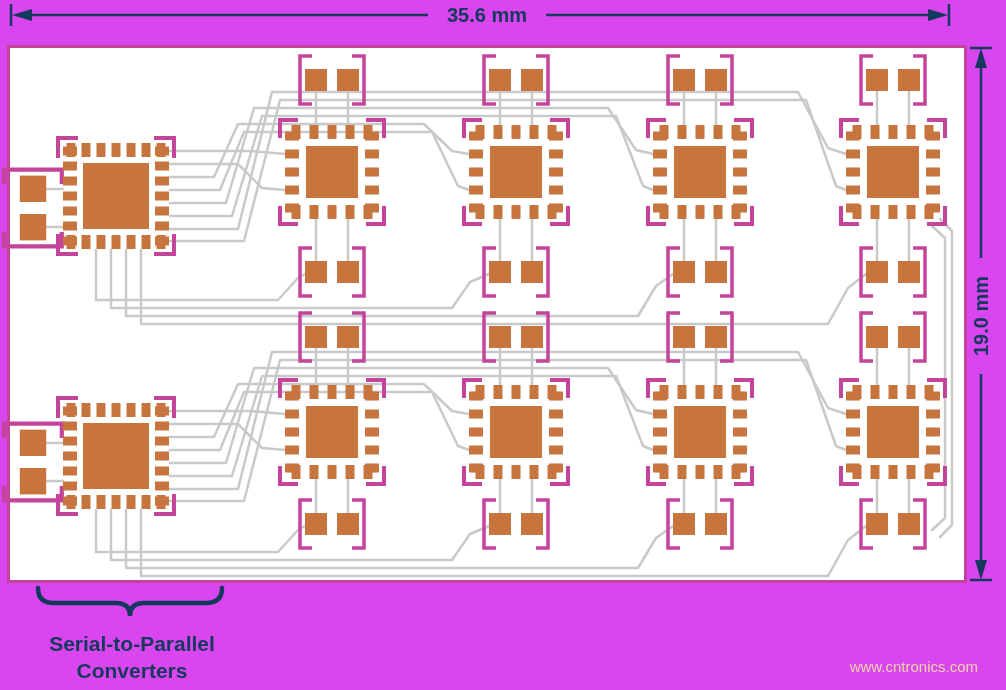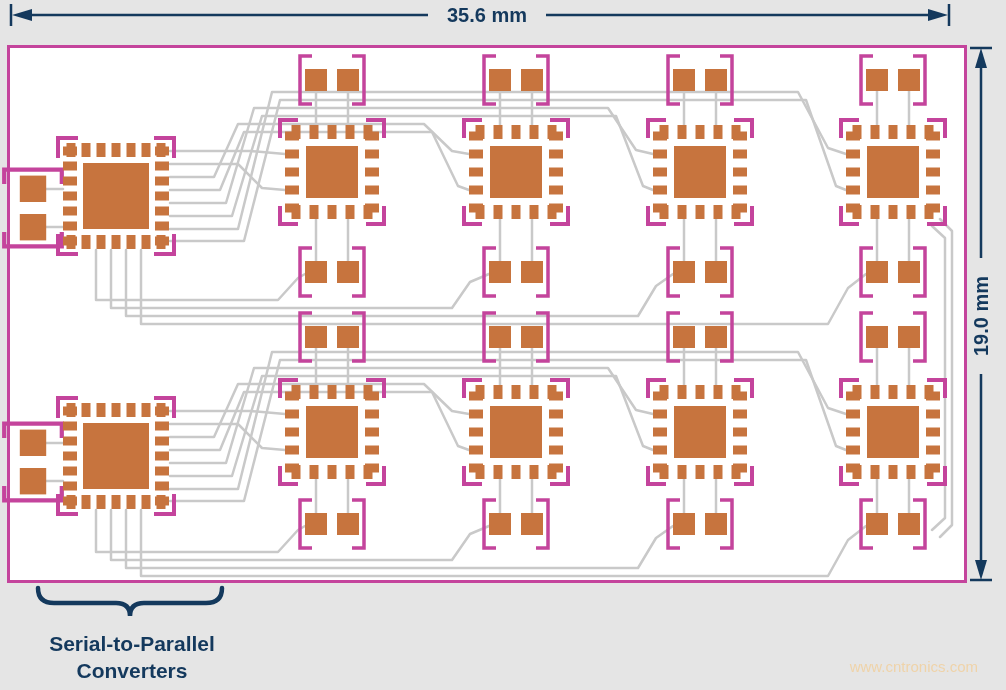--- a/index.html
+++ b/index.html
@@ -1,16 +1,16 @@
 <!DOCTYPE html>
 <html style="--board-outline: #C4449C; --copper: #C7743E; --trace: #C9C9C9; --dimension-text: #14395D; --watermark-text: #EFD3A9;"><head>
 <meta charset="utf-8">
 <style>
   html,body{margin:0;padding:0;background:#fff;}
-  .stage{position:relative;width:1006px;height:690px;background:#e5e5e5;overflow:hidden;
+  .stage{position:relative;width:1006px;height:690px;background:#d946ef;overflow:hidden;
          font-family:"Liberation Sans", sans-serif;}
   svg{position:absolute;inset:0;}
   .silk{fill:none;stroke:var(--board-outline,#C4449C);stroke-width:4;}
   .silk-thin{fill:none;stroke:var(--board-outline,#C4449C);stroke-width:3.5;}
   .cu{fill:var(--copper,#C7743E);}
   .trace{fill:none;stroke:var(--trace,#C9C9C9);stroke-width:2.5;stroke-linejoin:round;stroke-linecap:round;}
   .board-outline{fill:#ffffff;stroke:var(--board-outline,#C4449C);stroke-width:3;}
   .dim{stroke:var(--dimension-text,#14395D);stroke-width:2.5;fill:none;}
   .dimfill{fill:var(--dimension-text,#14395D);stroke:none;}
   .dimlabel{fill:var(--dimension-text,#14395D);font:bold 20px "Liberation Sans",sans-serif;text-anchor:middle;}

